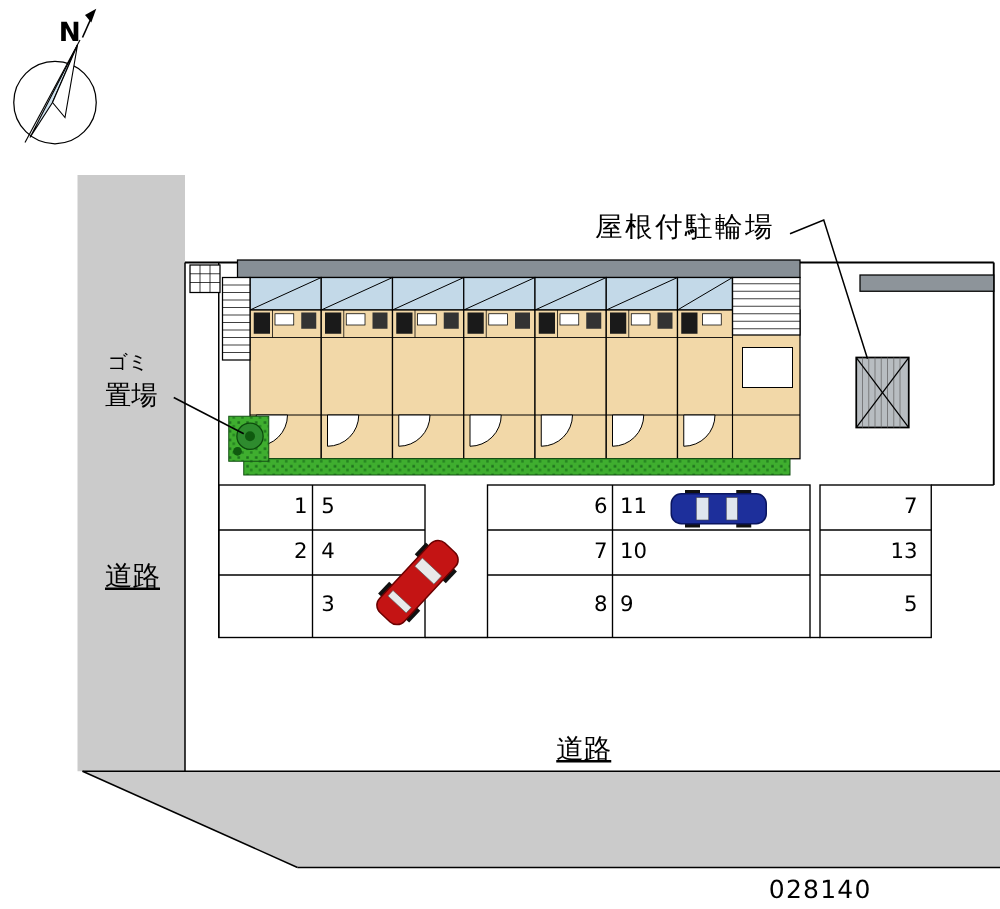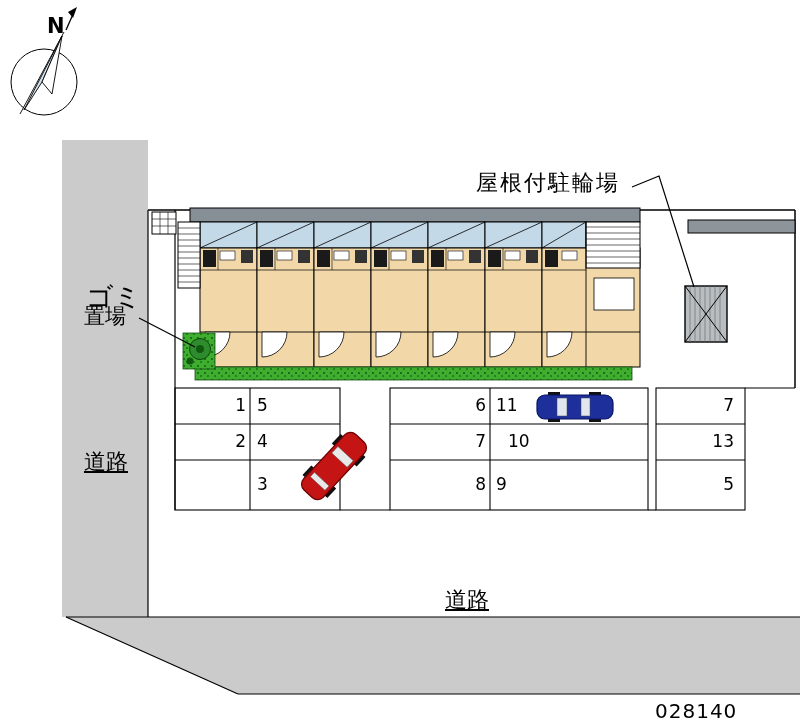--- a/index.html
+++ b/index.html
@@ -185,42 +185,42 @@
         <line x1="66" y1="30" x2="74" y2="12" stroke="#000" stroke-width="1.3"></line>
         <polygon points="77,7 68,12 73,18" fill="#000"></polygon>
       </g>
     </g>
   </svg>
 
   <div class="lbl" style="left:47px;top:13px;font-size:21px;font-weight:bold;">N</div>
 
   <div class="lbl" style="left:476px;top:169px;font-size:22px;letter-spacing:2px;">屋根付駐輪場</div>
 
-  <div class="lbl" style="left:86px;top:280px;font-size:27px;">ゴミ</div>
+  <div class="lbl" style="left:86px;top:280px;font-size:16px;">ゴミ</div>
   <div class="lbl" style="left:84px;top:303px;font-size:21px;">置場</div>
 
   <div class="lbl c two-line" style="left:62px;top:393px;width:88px;font-size:22px;">
     <div>道路</div>
   </div>
 
   <div class="lbl c two-line" style="left:413px;top:531px;width:108px;font-size:22px;">
     <div>道路</div>
   </div>
 
 
-  <div class="lbl" style="left:615px;top:699px;font-size:20px;letter-spacing:1px;margin-left:40px;">028140</div>
+  <div class="lbl" style="left:615px;top:699px;font-size:20px;letter-spacing:1px;">028140</div>
 
   <div class="num r" style="left:210px;top:395px;">1</div>
   <div class="num" style="left:257px;top:395px;">5</div>
   <div class="num r" style="left:210px;top:431px;">2</div>
   <div class="num" style="left:257px;top:431px;">4</div>
   <div class="num" style="left:257px;top:474px;">3</div>
   <div class="num r" style="left:450px;top:395px;">6</div>
   <div class="num" style="left:496px;top:395px;">11</div>
   <div class="num r" style="left:450px;top:431px;">7</div>
-  <div class="num" style="left:496px;top:431px;margin-left:12px;">10</div>
+  <div class="num" style="left:496px;top:431px;">10</div>
   <div class="num r" style="left:450px;top:474px;">8</div>
   <div class="num" style="left:496px;top:474px;">9</div>
   <div class="num r" style="left:698px;top:395px;">7</div>
   <div class="num r" style="left:698px;top:431px;">13</div>
   <div class="num r" style="left:698px;top:474px;">5</div>
 
 </div>
 
 </body></html>

